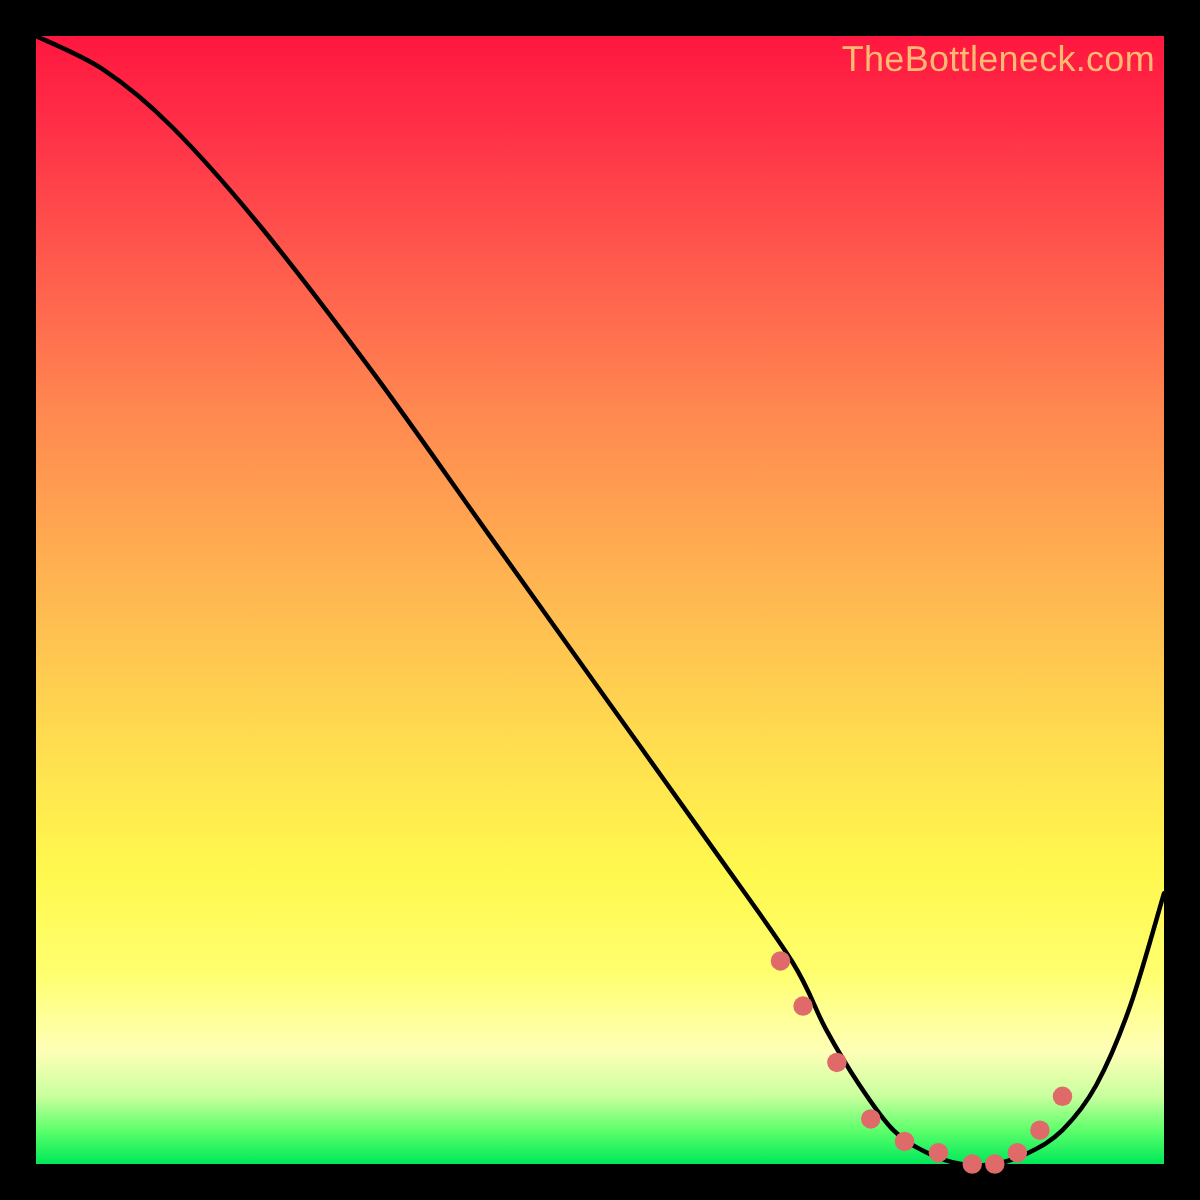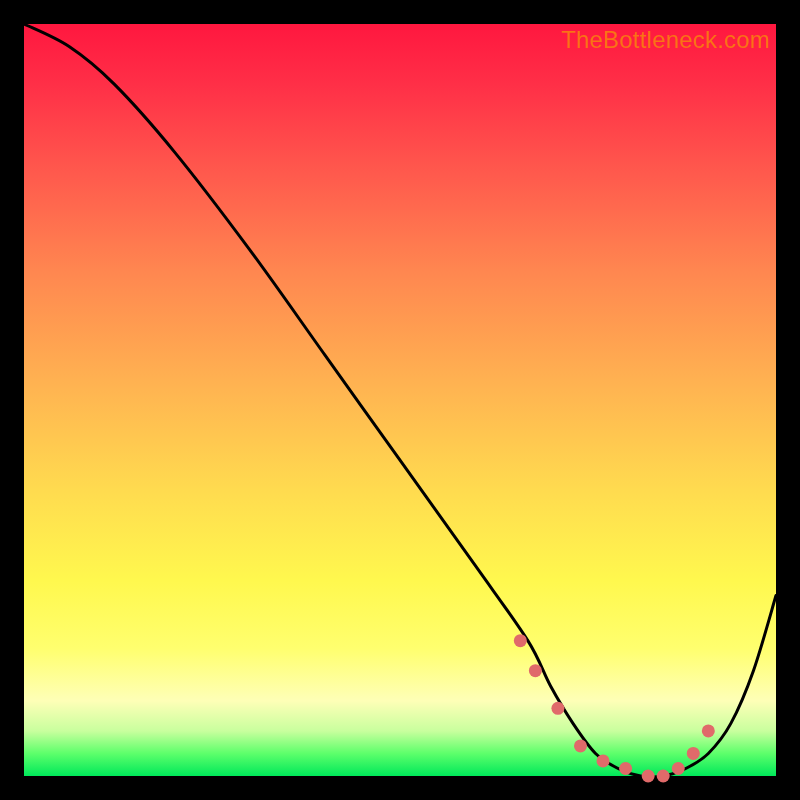--- a/index.html
+++ b/index.html
@@ -39,21 +39,21 @@
       #feffb7 90%,
       #c9ff9e 94%,
       #5dff6b 97%,
       #00e85a 100%
     );
   }
   .watermark {
     position: absolute;
     top: 2px;
     right: 6px;
-    color: #f97316;
+    color: #fdba74;
     font-size: 24px;
     font-weight: 500;
     letter-spacing: 0.2px;
     user-select: none;
   }
   svg.curve {
     position: absolute;
     left: 0;
     top: 0;
     width: 752px;

